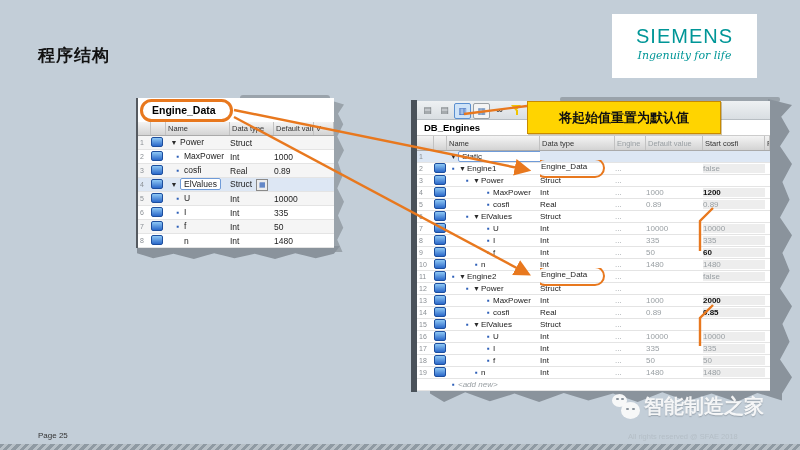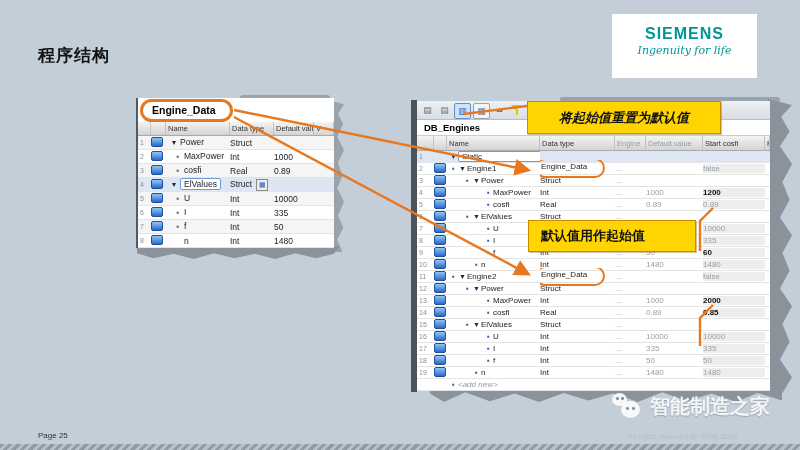--- a/index.html
+++ b/index.html
@@ -3,21 +3,21 @@
 <meta charset="utf-8">
 <style>
   html,body{margin:0;padding:0;}
   .slide{position:relative;width:800px;height:450px;background:#c3ced8;overflow:hidden;
          font-family:"Liberation Sans","DejaVu Sans",sans-serif;}
   .abs{position:absolute;}
 
   
   .page-title{left:38px;top:44px;font-size:17px;font-weight:bold;color:#111;letter-spacing:1px;}
   .logo-box{left:612px;top:14px;width:145px;height:64px;background:#fff;text-align:center;}
-  .logo-brand{margin-top:11px;font-size:16px;font-weight:bold;color:#009697;letter-spacing:1px;}
+  .logo-brand{margin-top:11px;font-size:20px;font-weight:normal;color:#009697;letter-spacing:1px;}
   .logo-tag{font-size:11px;font-style:italic;color:#009697;font-family:"DejaVu Serif",serif;margin-top:1px;}
 
   
   .torn{background:#8a939c;}
   .torn.light{background:#9aa3ab;}
   .torn.dark{background:#4a525a;}
 
   
   .shot{background:#fff;z-index:1;}
   .trow{display:flex;align-items:center;border-bottom:1px solid #e4e4e4;box-sizing:border-box;color:#1c1c1c;}
@@ -93,21 +93,21 @@
   
   .callout{position:absolute;background:#ffd400;border:1px solid #c88a00;color:#111;font-weight:bold;
       font-size:13px;display:flex;align-items:center;justify-content:center;z-index:7;
       box-shadow:1px 1px 0 rgba(120,90,0,.35);}
 
   
   .page-num{left:38px;top:431px;font-size:8px;color:#333;}
   .rights{left:628px;top:432px;font-size:7.5px;color:#b4bec6;}
   .stripes{left:0;top:444px;width:800px;height:6px;
       background:repeating-linear-gradient(135deg,#8f9aa3 0 3px,#b7c0c7 3px 6px);}
-  .watermark{left:612px;top:393px;display:flex;gap:8px;z-index:8;}
+  .watermark{left:612px;top:393px;display:flex;align-items:center;gap:2px;z-index:8;}
   .wm-text{font-size:20px;font-weight:bold;color:rgba(252,252,252,.92);text-shadow:0 1px 1px rgba(90,100,110,.4);}
   .wm-icon{position:relative;width:30px;height:26px;}
   .wm-bubble{position:absolute;background:rgba(250,250,250,.95);border-radius:50%;}
   .wm-b1{left:0;top:0;width:15px;height:13px;}
   .wm-b2{left:9px;top:8px;width:19px;height:17px;}
   .wm-eye{position:absolute;width:2.5px;height:2.5px;background:#8a939c;border-radius:50%;}
 
   svg.arrows{position:absolute;left:0;top:0;z-index:5;pointer-events:none;}
 </style>
 </head>
@@ -472,22 +472,21 @@
     </defs>
     <g stroke="#e8781e" stroke-width="2.4" fill="none">
       <line x1="234" y1="110" x2="528" y2="170" marker-end="url(#ah)"></line>
       <line x1="234" y1="117" x2="528" y2="274" marker-end="url(#ah)"></line>
       <line x1="527" y1="106" x2="464" y2="114"></line>
       <polyline points="713,208 700,221 700,251"></polyline>
       <polyline points="713,305 700,318 700,346"></polyline>
     </g>
   </svg>
 
-  <div class="callout" style="left:527px;top:101px;width:192px;height:31px;font-style:italic;">将起始值重置为默认值</div>
-  <div class="callout" style="left:528px;top:220px;width:168px;height:32px;justify-content:flex-start;padding-left:12px;box-sizing:border-box;">默认值用作起始值</div>
+  <div class="callout" style="left:527px;top:101px;width:192px;height:31px;">将起始值重置为默认值</div>
 
   <div class="abs page-num">Page 25</div>
   <div class="abs watermark">
     <span class="wm-icon">
       <span class="wm-bubble wm-b1">
           <span class="wm-eye" style="left:4px;top:4px;"></span>
           <span class="wm-eye" style="left:9px;top:4px;"></span>
         </span>
       <span class="wm-bubble wm-b2">
           <span class="wm-eye" style="left:5px;top:6px;"></span>

